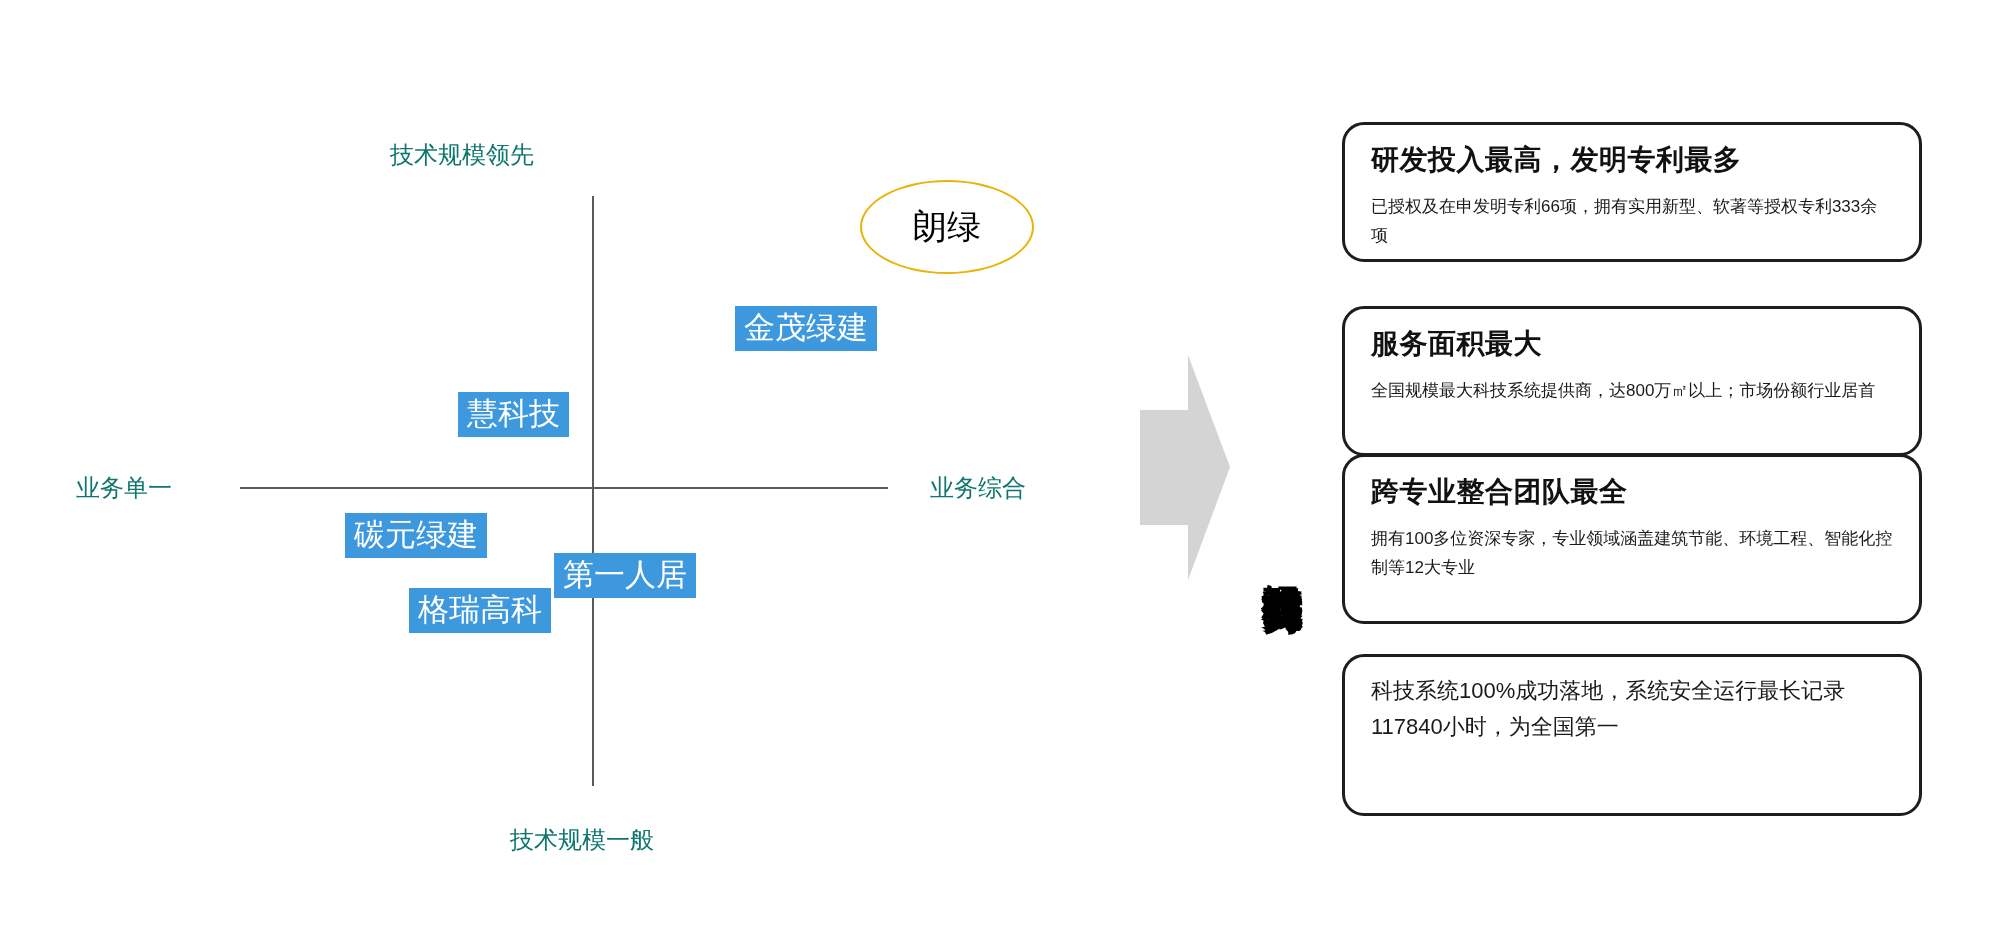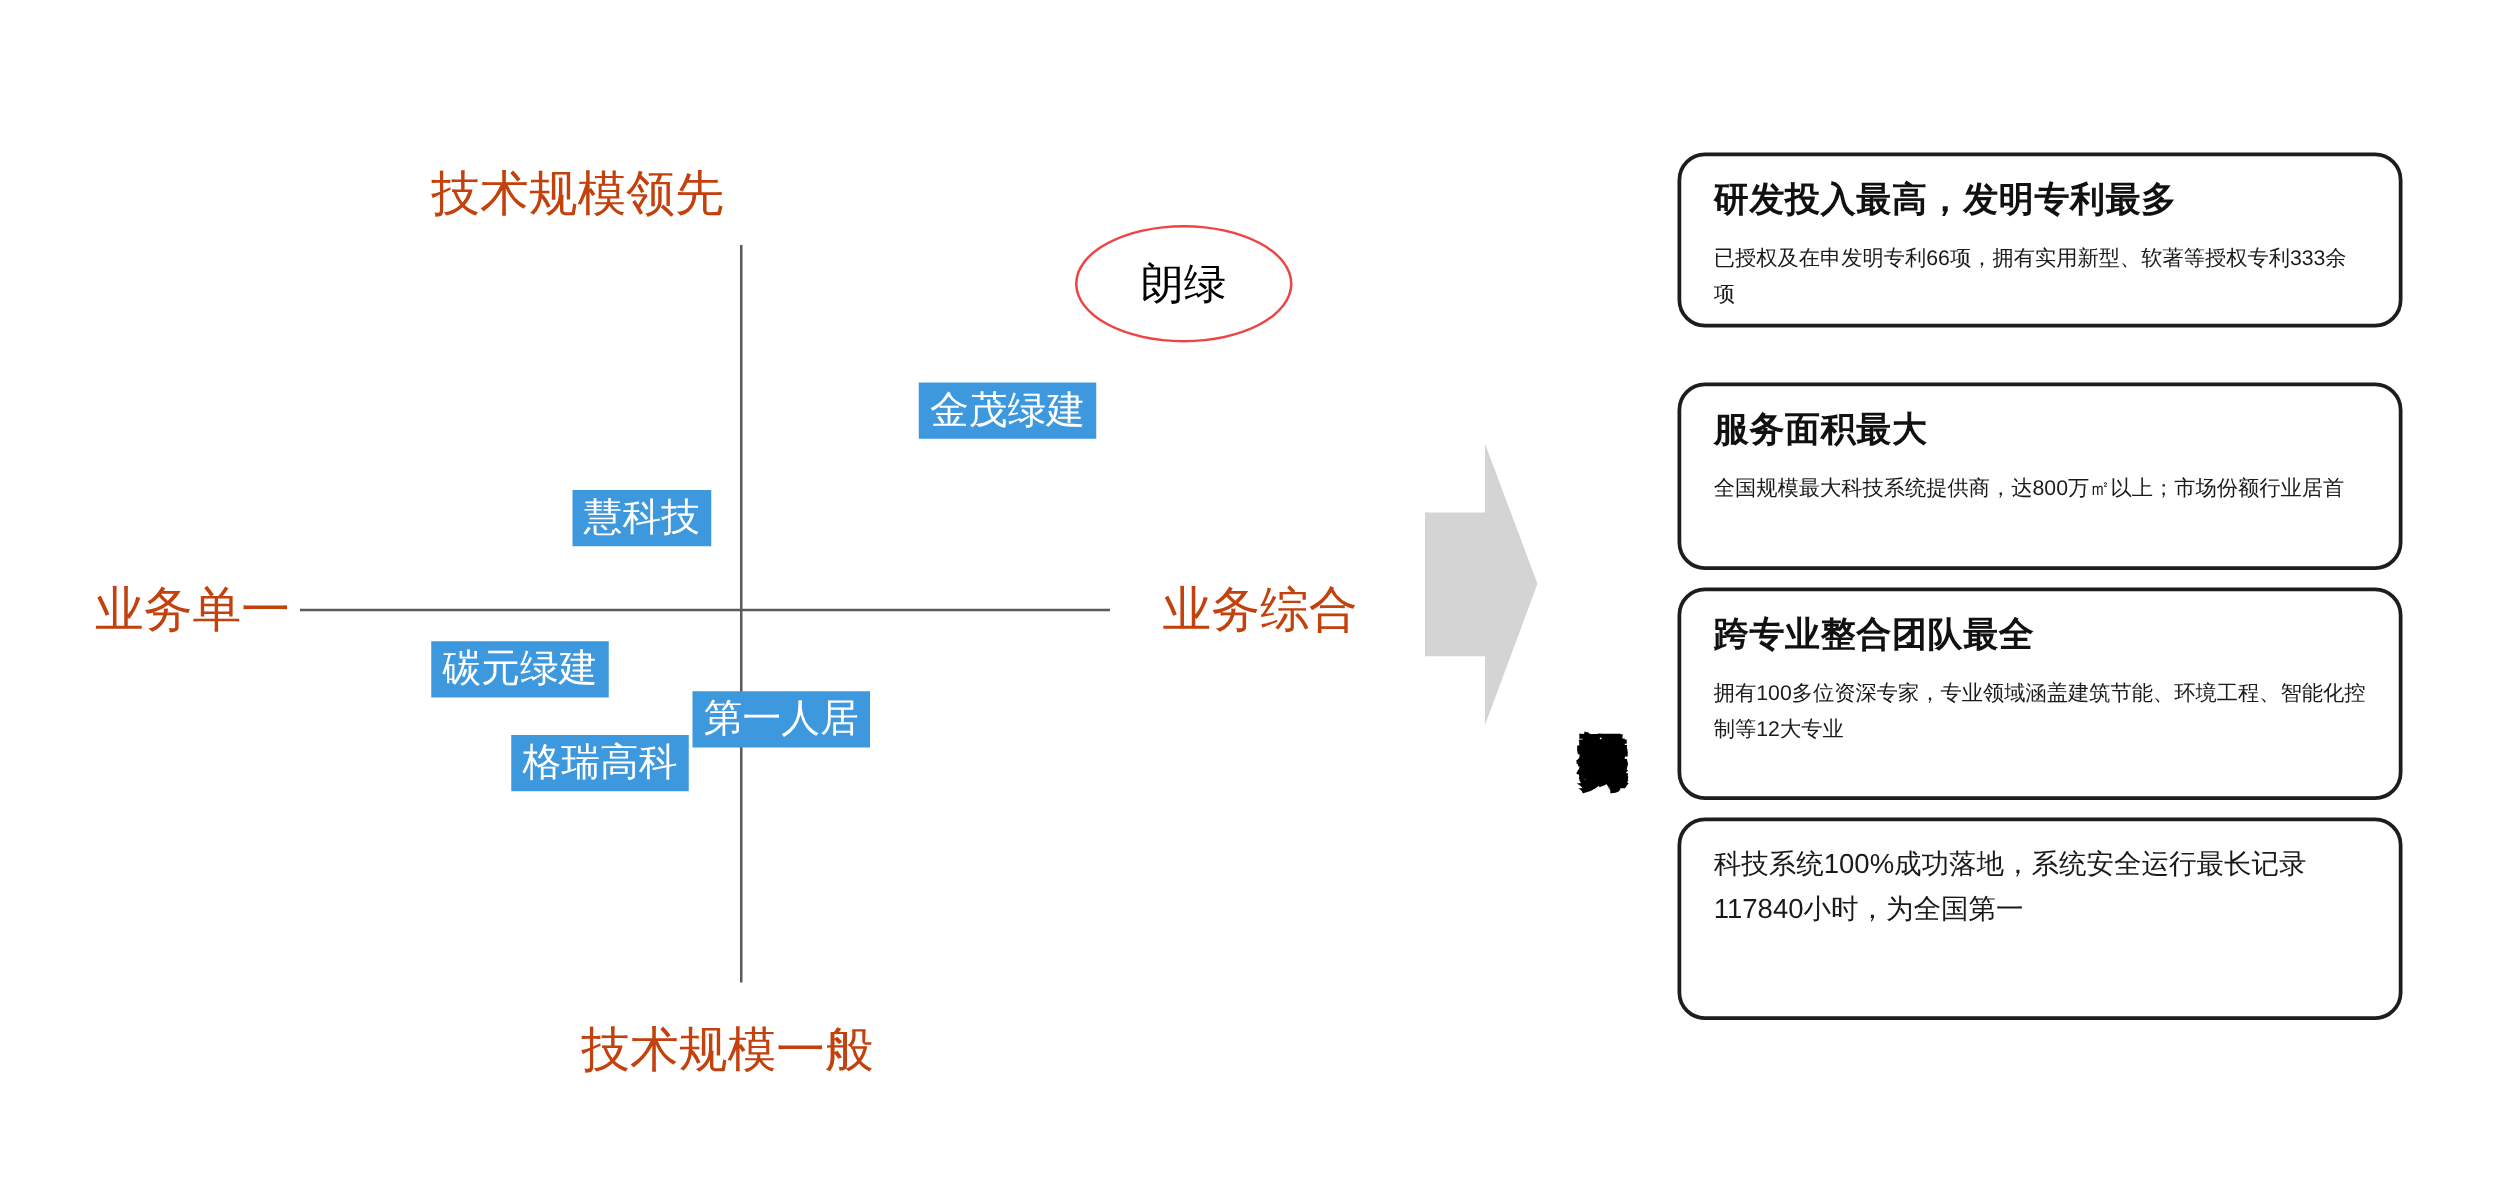--- a/index.html
+++ b/index.html
@@ -37,22 +37,22 @@
   }
   .axis-h {
     left: 240px;
     top: 487px;
     width: 648px;
     height: 2px;
   }
 
   .axis-label {
     position: absolute;
-    font-size: 39px;
-    color: #c2410c;
+    font-size: 24px;
+    color: #0f766e;
     white-space: nowrap;
     font-family: "Liberation Sans", "DejaVu Sans", sans-serif;
   }
   #axis-top-label   { left: 462px; top: 155px; transform: translate(-50%, -50%); }
   #axis-bottom-label{ left: 582px; top: 840px; transform: translate(-50%, -50%); }
   #axis-left-label  { left: 50px;  top: 488px; transform: translateY(-50%); margin-left: 26px; }
   #axis-right-label { left: 930px; top: 488px; transform: translateY(-50%); }
 
   .tag {
     position: absolute;
@@ -60,21 +60,21 @@
     color: #ffffff;
     font-size: 31px;
     line-height: 1.25;
     padding: 3px 9px 3px 9px;
     white-space: nowrap;
     font-family: "Liberation Sans", "DejaVu Sans", sans-serif;
   }
 
   .ellipse-node {
     position: absolute;
-    border: 2px solid #ef4444;
+    border: 2px solid #eab308;
     border-radius: 50%;
     background: #ffffff;
     display: flex;
     align-items: center;
     justify-content: center;
     font-size: 34px;
     color: #000000;
   }
 
   
@@ -148,21 +148,21 @@
     line-height: 1.7;
     color: #1a1a1a;
   }
   .card-body.large {
     font-size: 22px;
     line-height: 1.65;
   }
 
   #card-0 { top: 72px;  height: 140px; }
   #card-1 { top: 256px; height: 150px; }
-  #card-2 { top: 420px; height: 170px; }
+  #card-2 { top: 404px; height: 170px; }
   #card-3 { top: 604px; height: 162px; }
 </style>
 </head>
 <body>
 
 <div id="quadrant">
 
   <div class="axis-line axis-v"></div>
   <div class="axis-line axis-h"></div>
 

